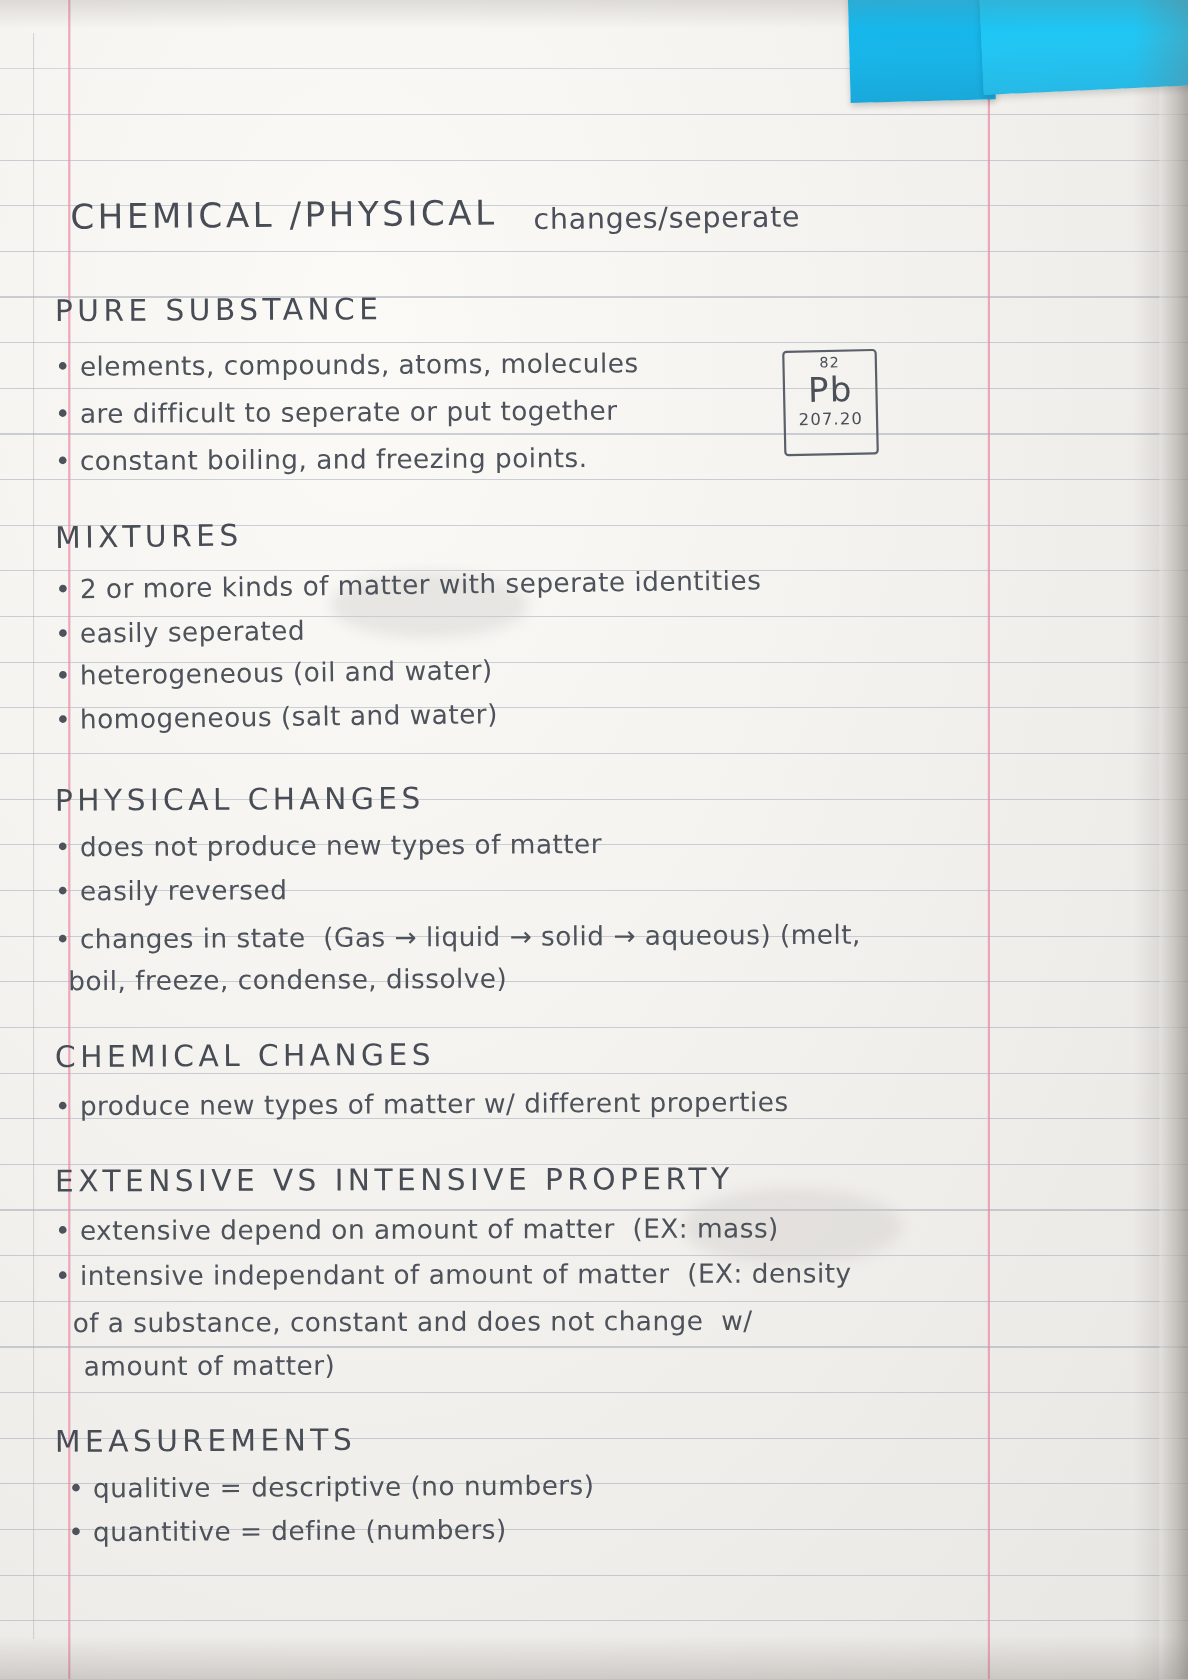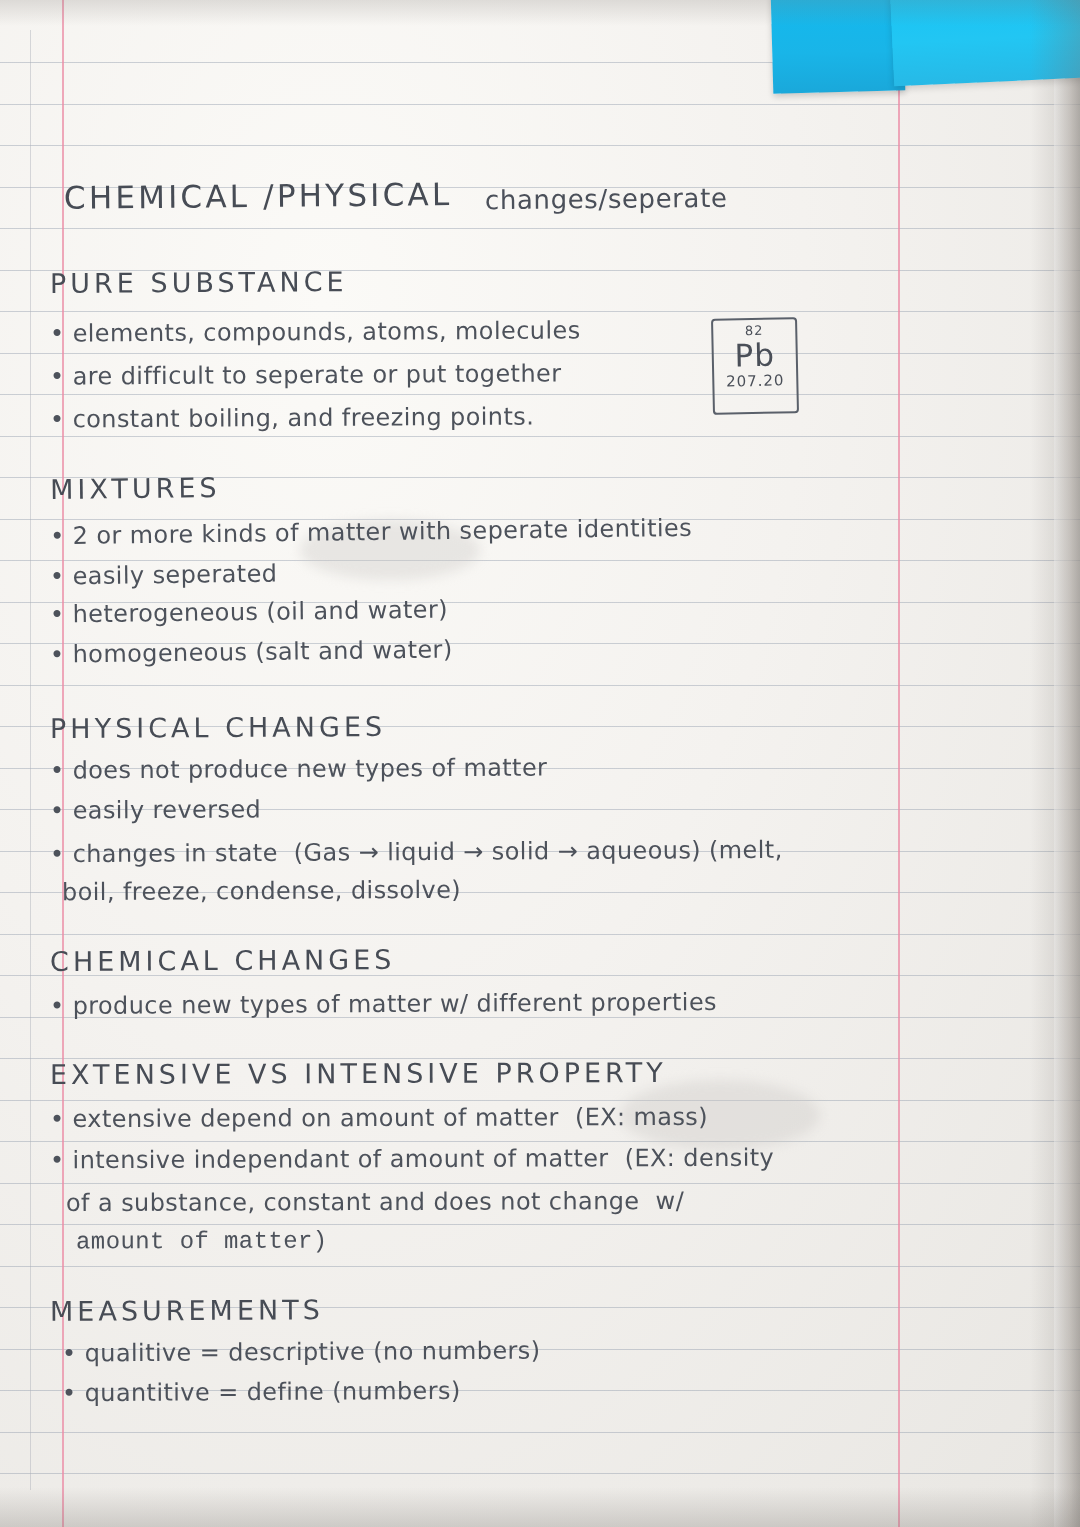--- a/index.html
+++ b/index.html
@@ -225,21 +225,21 @@
   <div class="hand bullet-line sk2" style="left:50px; top:838px;">• changes in state  (Gas → liquid → solid → aqueous) (melt,</div>
   <div class="hand cont-line sk2" style="left:62px; top:877px;">boil, freeze, condense, dissolve)</div>
 
   <div class="hand heading sk2" style="left:50px; top:945px;">CHEMICAL CHANGES</div>
   <div class="hand bullet-line sk2" style="left:50px; top:990px;">• produce new types of matter w/ different properties</div>
 
   <div class="hand heading sk4" style="left:50px; top:1058px;">EXTENSIVE VS INTENSIVE PROPERTY</div>
   <div class="hand bullet-line sk4" style="left:50px; top:1104px;">• extensive depend on amount of matter  (EX: mass)</div>
   <div class="hand bullet-line sk4" style="left:50px; top:1145px;">• intensive independant of amount of matter  (EX: density</div>
   <div class="hand cont-line sk4" style="left:66px; top:1188px;">of a substance, constant and does not change  w/</div>
-  <div class="hand cont-line sk4" style="left:76px; top:1228px;font-family:Liberation Mono, monospace;">amount of matter)</div>
+  <div class="hand cont-line sk4" style="left:76px; top:1228px;">amount of matter)</div>
 
   <div class="hand heading sk2" style="left:50px; top:1295px;">MEASUREMENTS</div>
   <div class="hand bullet-line sk2" style="left:62px; top:1338px;">• qualitive = descriptive (no numbers)</div>
   <div class="hand bullet-line sk2" style="left:62px; top:1378px;">• quantitive = define (numbers)</div>
 
   <div class="paper-shadow-top"></div>
   <div class="paper-shadow-right"></div>
   <div class="paper-shadow-bottom"></div>
 </div>
 

